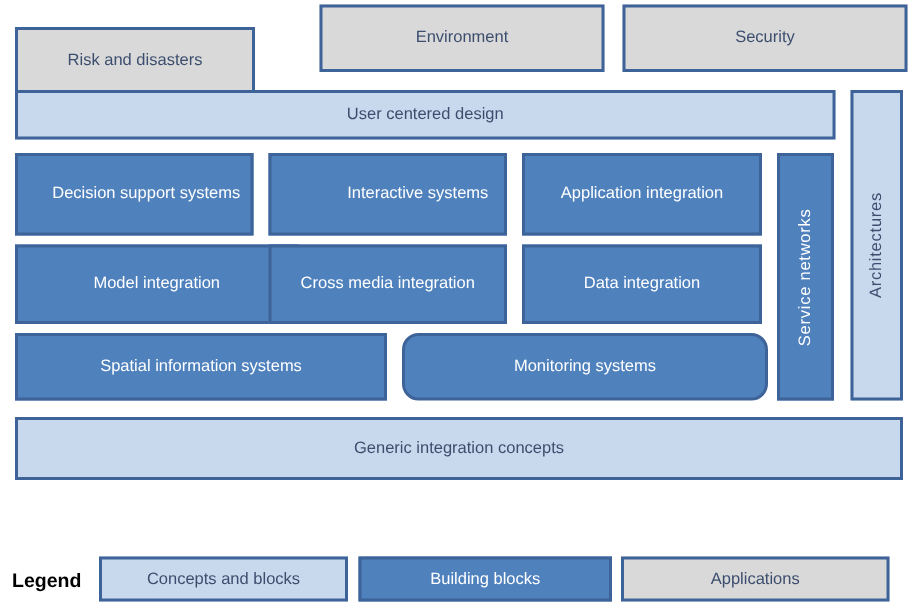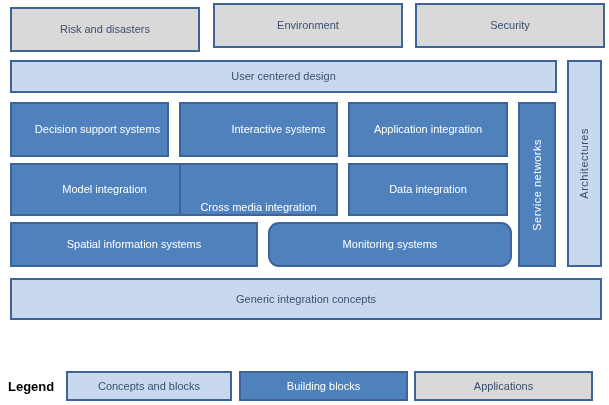--- a/index.html
+++ b/index.html
@@ -33,29 +33,29 @@
   }
   .legend-title {
     position: absolute;
     left: 8px; top: 371px; height: 30px;
     display: flex; align-items: center;
     font-size: 13px;
     font-weight: bold;
     color: #000000;
   }
   
-  .app-1  { left: 10px;  top: 7px;   width: 190px; height: 45px; }
+  .app-1  { left: 10px;  top: 18px;   width: 160px; height: 45px; }
   .app-2  { left: 213px; top: 3px;   width: 190px; height: 45px; }
   .app-3  { left: 415px; top: 3px;   width: 190px; height: 45px; }
   .ucd    { left: 10px;  top: 60px;  width: 547px; height: 33px; }
   .r1c1   { left: 10px;  top: 102px; width: 159px; height: 55px; padding-left: 16px; }
   .r1c2   { left: 179px; top: 102px; width: 159px; height: 55px; padding-left: 40px; }
   .r1c3   { left: 348px; top: 102px; width: 160px; height: 55px; }
   .r2c1   { left: 10px;  top: 163px; width: 189px; height: 53px; }
-  .r2c2   { left: 179px; top: 163px; width: 159px; height: 53px; align-items: flex-end; }
+  .r2c2   { left: 179px; top: 163px; width: 159px; height: 53px; }
   .r2c3   { left: 348px; top: 163px; width: 160px; height: 53px; }
   .r3c1   { left: 10px;  top: 222px; width: 248px; height: 45px; }
   .r3c2   { left: 268px; top: 222px; width: 244px; height: 45px; border-radius: 11px; }
   .svcnet { left: 518px; top: 102px; width: 38px;  height: 165px; }
   .arch   { left: 567px; top: 60px;  width: 35px;  height: 207px; }
   .generic{ left: 10px;  top: 278px; width: 592px; height: 42px; }
   .leg-1  { left: 66px;  top: 371px; width: 166px; height: 30px; }
   .leg-2  { left: 239px; top: 371px; width: 169px; height: 30px; }
   .leg-3  { left: 414px; top: 371px; width: 179px; height: 30px; }
 </style>

